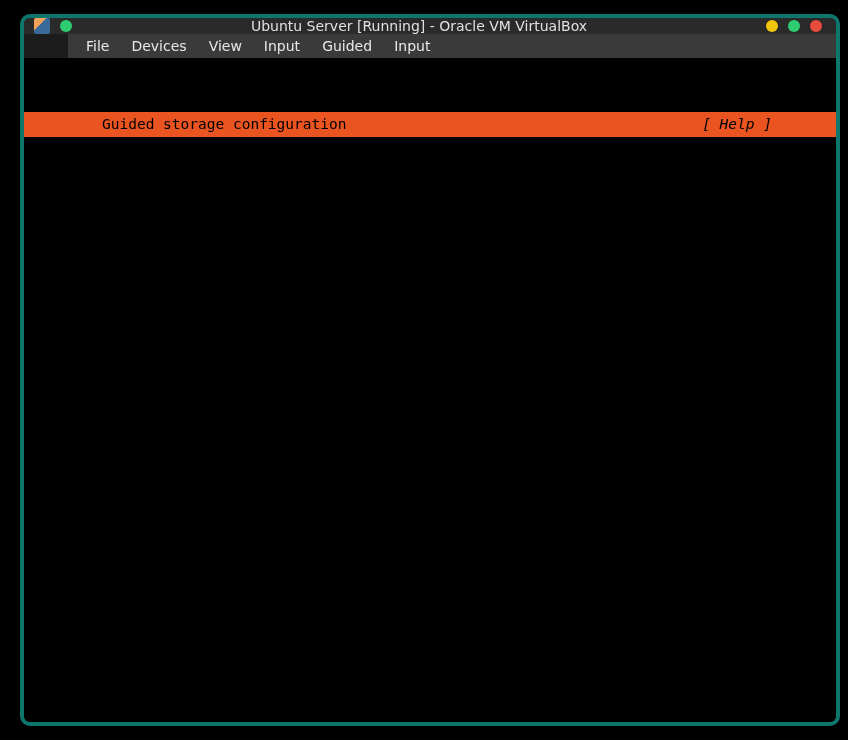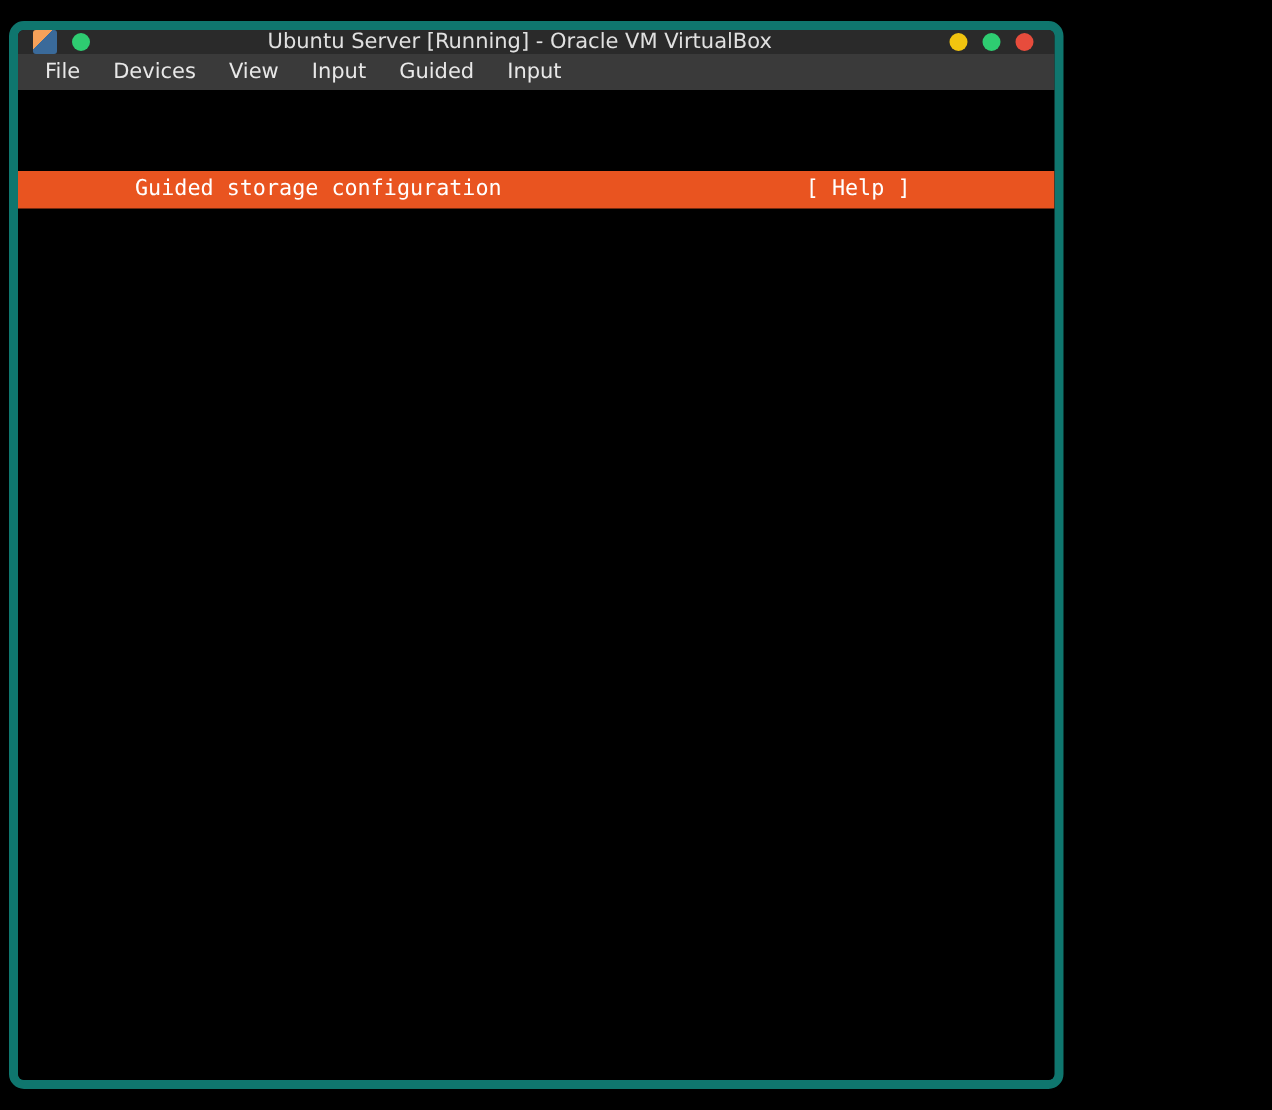--- a/index.html
+++ b/index.html
@@ -6,26 +6,26 @@
   body {
     background: #000;
     width: 848px;
     height: 740px;
     font-family: "DejaVu Sans", Arial, sans-serif;
     overflow: hidden;
     position: relative;
   }
   .window {
     position: absolute;
-    left: 6px;
+    left: 20px;
     top: 14px;
-    width: 703px;
+    width: 820px;
     height: 712px;
     background: #1c1c1c;
-    border: 6px solid #0f766e;
+    border: 4px solid #0f766e;
     border-radius: 10px;
     box-shadow: 0 0 0 1px #000, 0 4px 20px rgba(0,0,0,0.8);
     overflow: hidden;
     display: flex;
     flex-direction: column;
   }
   .titlebar {
     height: 30px;
     background: #2a2a2a;
     display: flex;
@@ -55,43 +55,44 @@
 
   .menubar {
     height: 32px;
     background: #3a3a3a;
     display: flex;
     align-items: center;
     padding: 0 8px;
     gap: 2px;
     color: #e8e8e8;
     font-size: 14px;
+    margin-left: 44px;
   }
   .menu-item { padding: 4px 10px; cursor: default; }
 
   .terminal {
     flex: 1;
     background: #000;
     font-family: "DejaVu Sans Mono","Ubuntu Mono","Consolas",monospace;
     font-size: 14.5px;
     line-height: 1.45;
     color: #f0f0f0;
     position: relative;
     padding-top: 12px;
     white-space: pre;
   }
   .headerbar {
     background: #e95420;
-    color: #ffffff;
+    color: #000000;
     display: flex;
     padding: 2px 0;
   }
   .headerbar .pad { width: 78px; }
   .headerbar .title { flex: 1; }
-  .headerbar .help { margin-right: 96px; }
+  .headerbar .help { margin-right: 64px; font-style: italic; }
 
   .content {
     padding: 10px 0 0 78px;
     color: #f0f0f0;
   }
   .content .line { min-height: 21px; }
   .und { text-decoration: underline; }
 </style>
 </head>
 <body>

